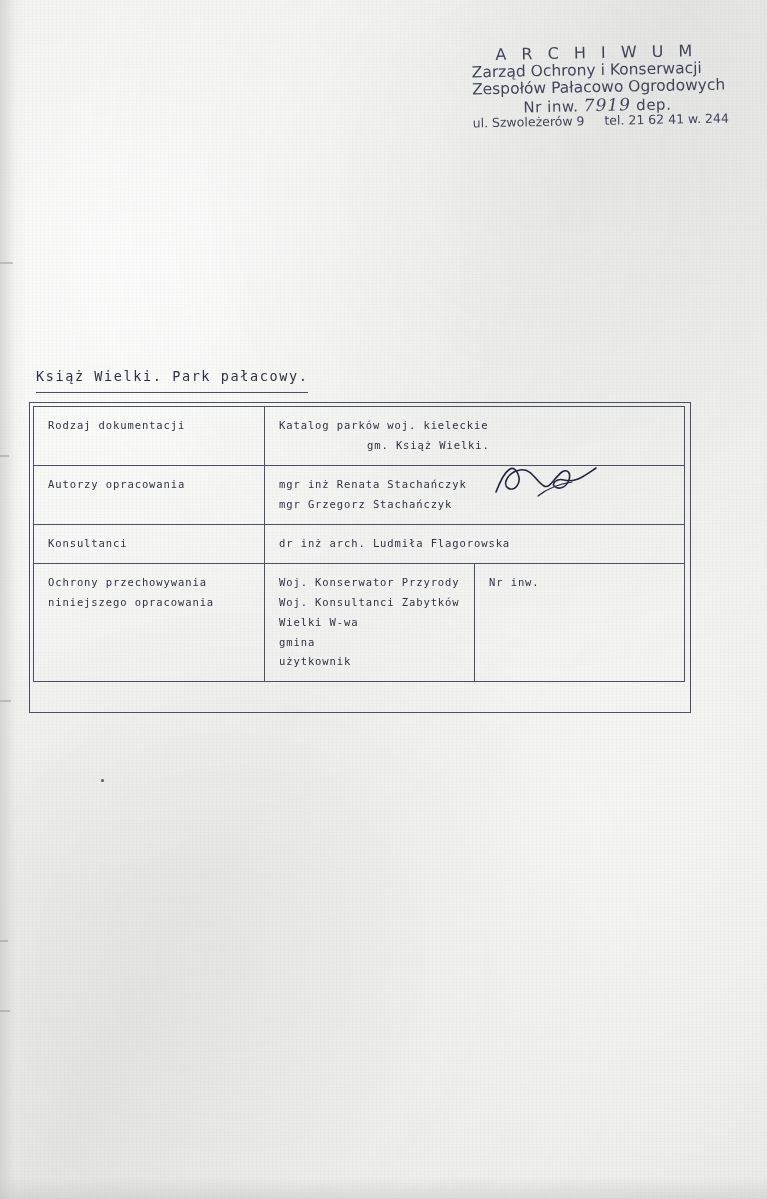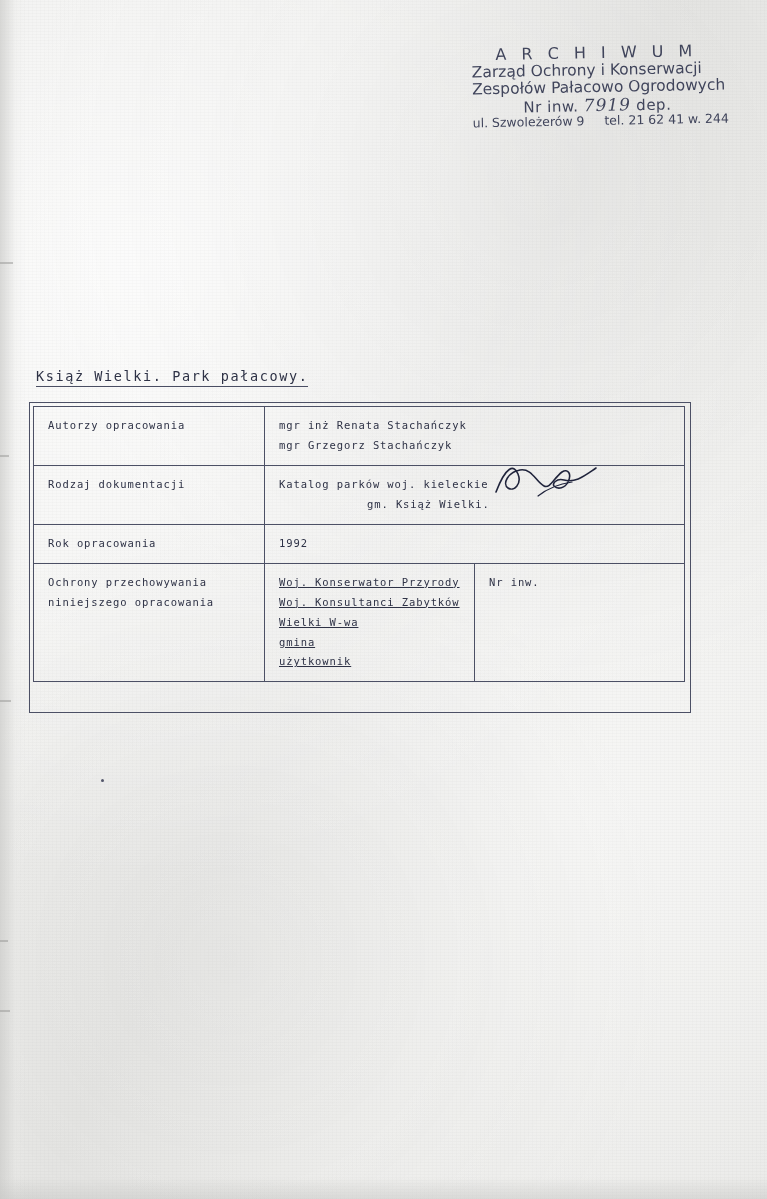--- a/index.html
+++ b/index.html
@@ -90,21 +90,21 @@
 
   
   .doc-title {
     position: absolute;
     left: 36px;
     top: 368px;
     font-size: 13.5px;
     letter-spacing: 1.6px;
     color: #2e3246;
     border-bottom: 1px solid #4a4e63;
-    padding-bottom: 2px;
+    padding-bottom: 8px;
     display: inline-block;
   }
 
   
   .tbl-wrap {
     position: absolute;
     left: 33px;
     top: 406px;
     width: 652px;
   }
@@ -116,21 +116,21 @@
     font-size: 10.5px;
     letter-spacing: 0.9px;
   }
   table.meta td {
     border: 1px solid #4c5065;
     padding: 9px 10px 9px 14px;
     vertical-align: top;
     line-height: 1.9;
   }
   .col-label { width: 206px; }
-  .col-value { width: 218px; text-decoration: underline; }
+  .col-value { width: 218px; }
   .col-extra { width: 228px; }
   .outer-frame {
     position: absolute;
     left: 29px;
     top: 402px;
     width: 660px;
     height: 309px;
     border: 1px solid #4c5065;
     pointer-events: none;
   }
@@ -193,36 +193,36 @@
   </div>
 
   <div class="doc-title">Książ Wielki. Park pałacowy.</div>
 
   <div class="outer-frame"></div>
 
   <div class="tbl-wrap">
     <table class="meta">
       <tbody>
         <tr>
+          <td class="col-label">Rodzaj dokumentacji</td>
+          <td colspan="2">
+            <span>Katalog parków woj. kieleckie</span>
+            <span class="indent-right">gm. Książ Wielki.</span>
+          </td>
+        </tr>
+        <tr>
           <td class="col-label">Autorzy opracowania</td>
           <td colspan="2" class="cell-multi">
             <span>mgr inż Renata Stachańczyk</span>
             <span>mgr Grzegorz Stachańczyk</span>
           </td>
         </tr>
         <tr>
-          <td class="col-label">Rodzaj dokumentacji</td>
-          <td colspan="2">
-            <span>Katalog parków woj. kieleckie</span>
-            <span class="indent-right">gm. Książ Wielki.</span>
-          </td>
-        </tr>
-        <tr>
-          <td class="col-label">Rok opracowania</td>
-          <td colspan="2">1992</td>
+          <td class="col-label">Konsultanci</td>
+          <td colspan="2">dr inż arch. Ludmiła Flagorowska</td>
         </tr>
         <tr>
           <td class="col-label cell-multi">
             <span>Ochrony przechowywania</span>
             <span>niniejszego opracowania</span>
           </td>
           <td class="col-value cell-multi">
             <span>Woj. Konserwator Przyrody</span>
             <span>Woj. Konsultanci Zabytków</span>
             <span>Wielki W-wa</span>

